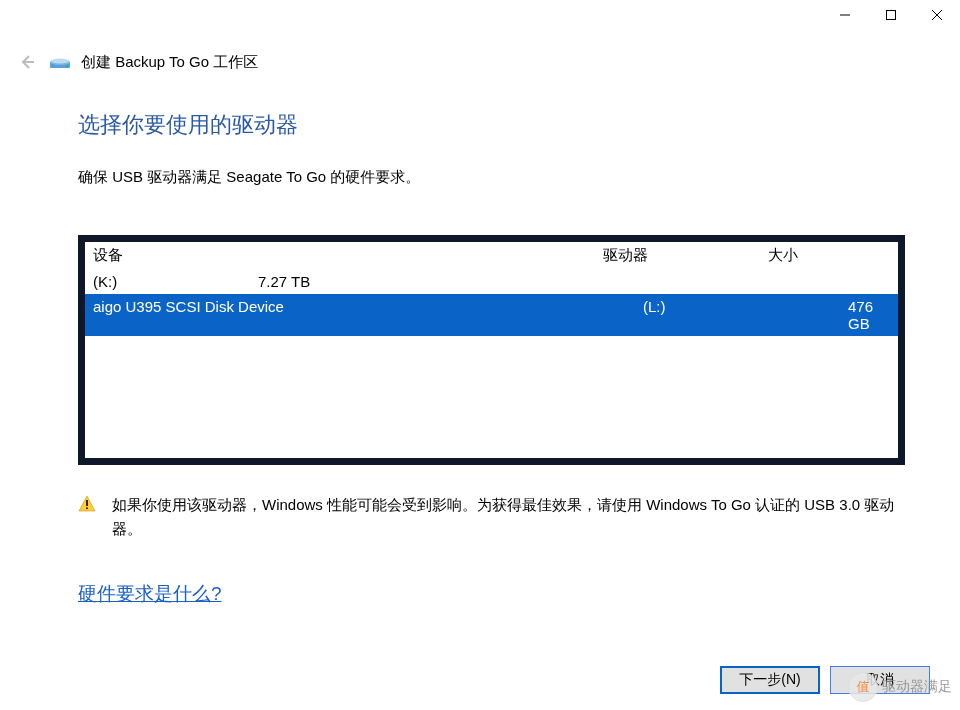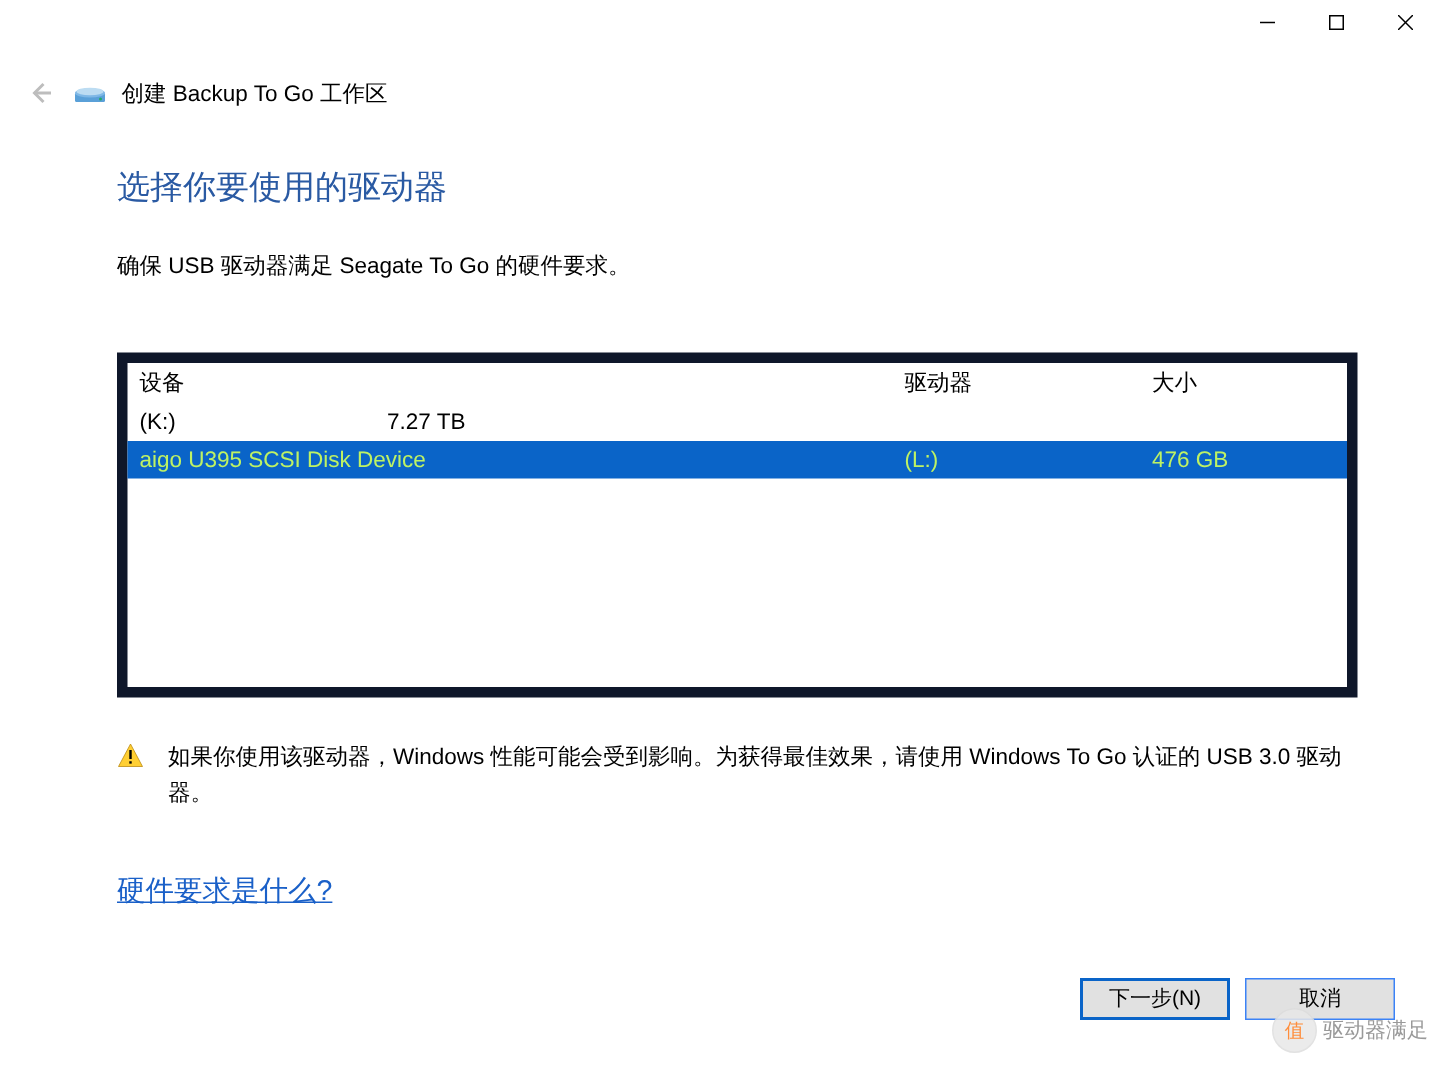--- a/index.html
+++ b/index.html
@@ -15,26 +15,26 @@
     .content { position:absolute; top:110px; left:55px; right:55px;margin-left:23px; }
     .h1 { font-size:22px; color:#2a5aa3; font-weight:400; margin-bottom:28px; }
     .sub { font-size:15px; margin-bottom:48px; }
     .listbox { border:7px solid #0f172a; width:100%; height:230px; font-size:15px; }
     .hdr-row, .row { display:flex; padding:4px 8px; }
     .hdr-row { font-size:15px; }
     .c1 { flex:0 0 510px; }
     .c2 { flex:0 0 165px; }
     .c3 { flex:1; }
     .row { cursor:default; }
-    .row.sel { background:#0a64c8; color:#bef264; }
+    .row.sel { background:#0a64c8; color:#ffffff;gap:40px; }
     .warnblock { display:flex; gap:16px; margin-top:28px; }
     .warn-icon { width:18px; height:18px; flex:none; margin-top:2px; }
     .warntext { font-size:15px; line-height:1.6; }
     .link { color:#1a60c8; text-decoration:underline; font-size:19px; display:inline-block; margin-top:40px; cursor:pointer; }
-    .footer { position:absolute; bottom:30px; right:30px; display:flex; gap:10px; }
+    .footer { position:absolute; bottom:16px; right:30px; display:flex; gap:10px; }
     .btn { min-width:100px; height:28px; border:1px solid #3b82f6; background:#e1e1e1; font-size:14px; padding:0 16px; cursor:default; display:flex; align-items:center; justify-content:center; }
     .btn.primary { border:2px solid #0a64c8; }
     .watermark { position:absolute; right:8px; bottom:8px; display:flex; align-items:center; gap:4px; font-size:14px; color:#888; opacity:.85; pointer-events:none; }
     .watermark .circ { width:30px; height:30px; border-radius:50%; background:#e8e8e8; display:flex; align-items:center; justify-content:center; font-size:13px; color:#ff7a1a; border:1px solid #ddd; }
   </style>
 </head>
 <body>
 
 <div class="titlebar">
   <div class="ctl">

